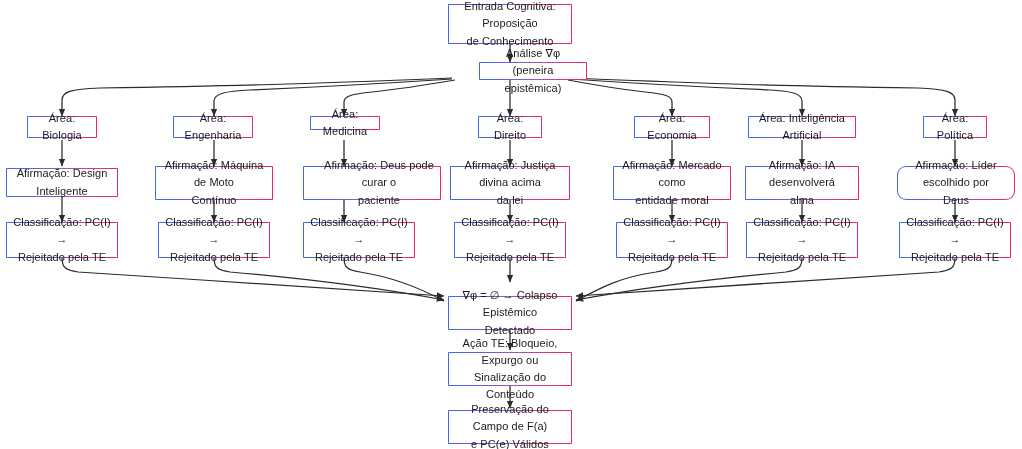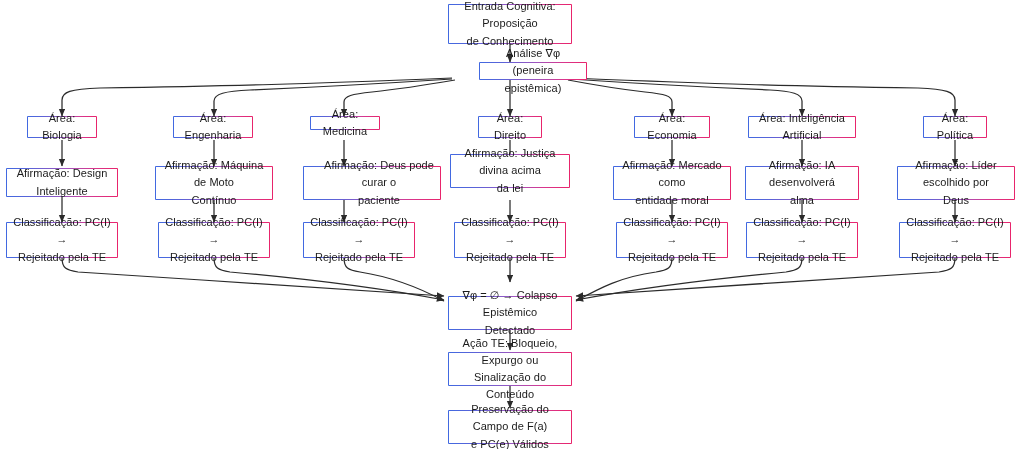--- a/index.html
+++ b/index.html
@@ -145,21 +145,21 @@
 paciente</span>
   </div>
   <div class="node" style="left:303px; top:222px; width:112px; height:36px;">
     <span>Classificação: PC(I) →
 Rejeitado pela TE</span>
   </div>
 
   <div class="node" style="left:478px; top:116px; width:64px; height:22px;">
     <span>Área: Direito</span>
   </div>
-  <div class="node" style="left:450px; top:154px; width:120px; height:34px;">
+  <div class="node" style="left:450px; top:166px; width:120px; height:34px;">
     <span>Afirmação: Justiça divina acima
 da lei</span>
   </div>
   <div class="node" style="left:454px; top:222px; width:112px; height:36px;">
     <span>Classificação: PC(I) →
 Rejeitado pela TE</span>
   </div>
 
   <div class="node" style="left:634px; top:116px; width:76px; height:22px;">
     <span>Área: Economia</span>
@@ -181,21 +181,21 @@
 alma</span>
   </div>
   <div class="node" style="left:746px; top:222px; width:112px; height:36px;">
     <span>Classificação: PC(I) →
 Rejeitado pela TE</span>
   </div>
 
   <div class="node" style="left:923px; top:116px; width:64px; height:22px;">
     <span>Área: Política</span>
   </div>
-  <div class="node" style="left:897px; top:166px; width:118px; height:34px;">
+  <div class="node" style="left:897px; top:166px; width:118px; height:34px;border-radius:9px;">
     <span>Afirmação: Líder escolhido por
 Deus</span>
   </div>
   <div class="node" style="left:899px; top:222px; width:112px; height:36px;">
     <span>Classificação: PC(I) →
 Rejeitado pela TE</span>
   </div>
 
   <div class="node" style="left:448px; top:284px; width:124px; height:34px;margin-top:12px;">
     <span>∇φ = ∅ → Colapso Epistêmico

